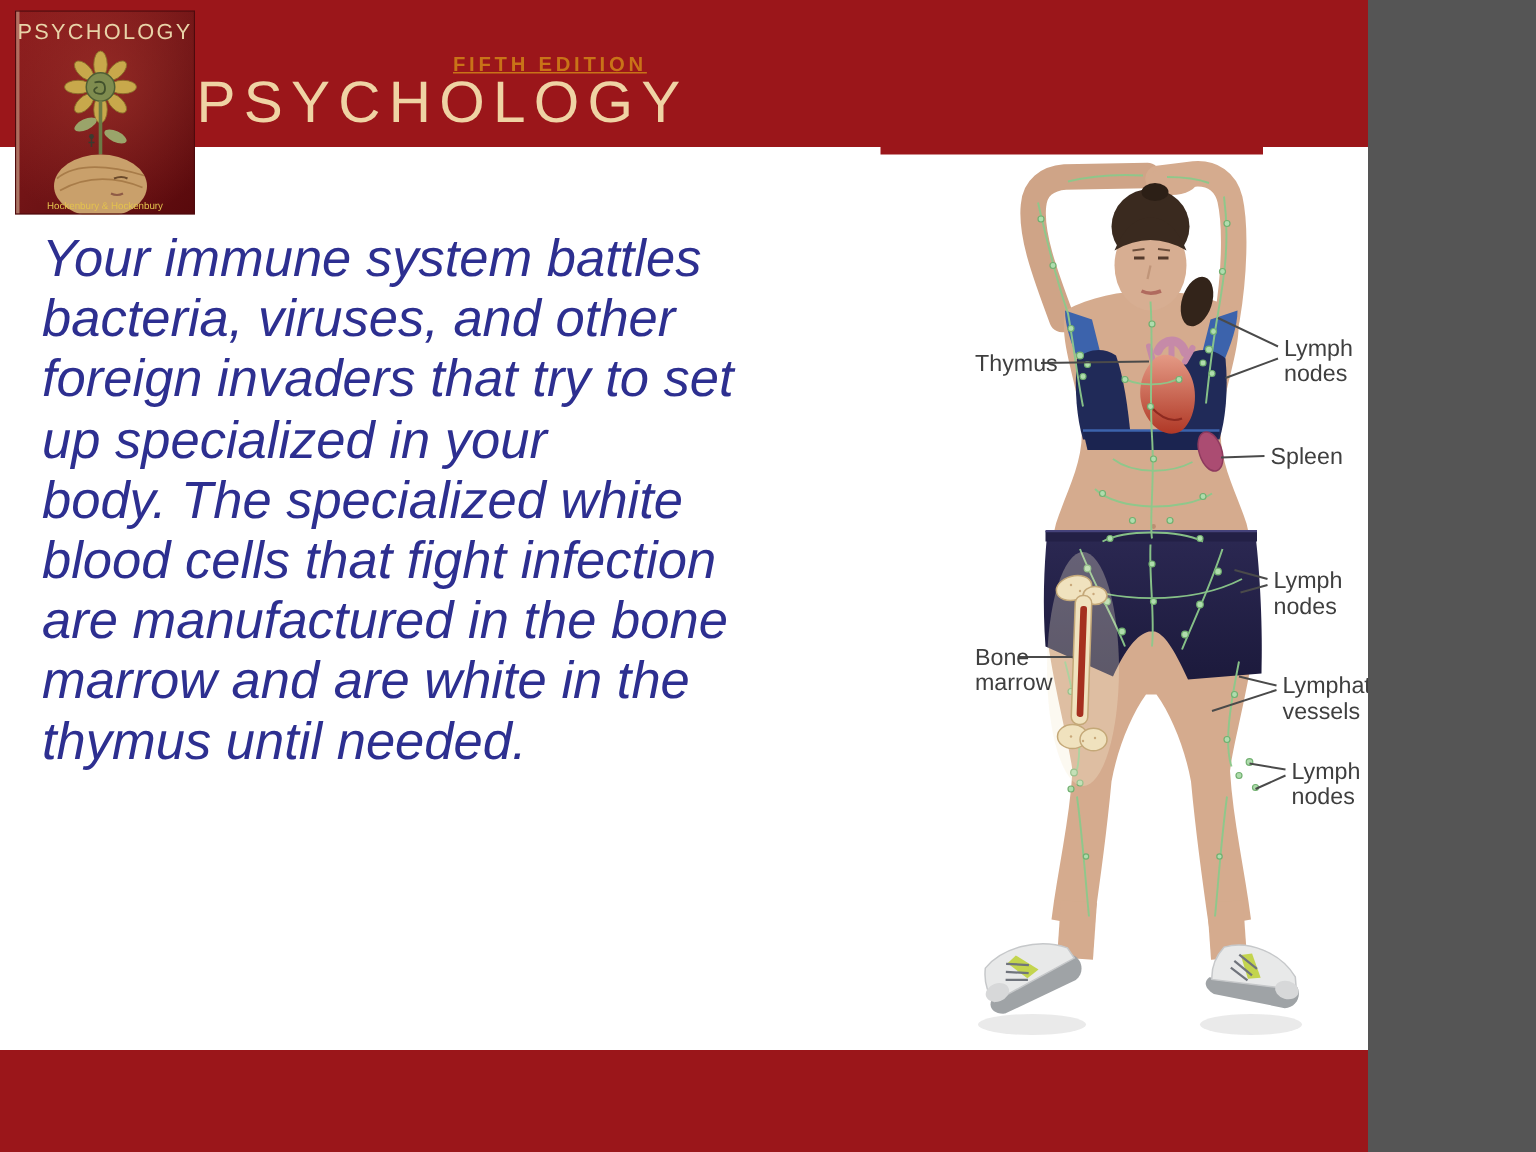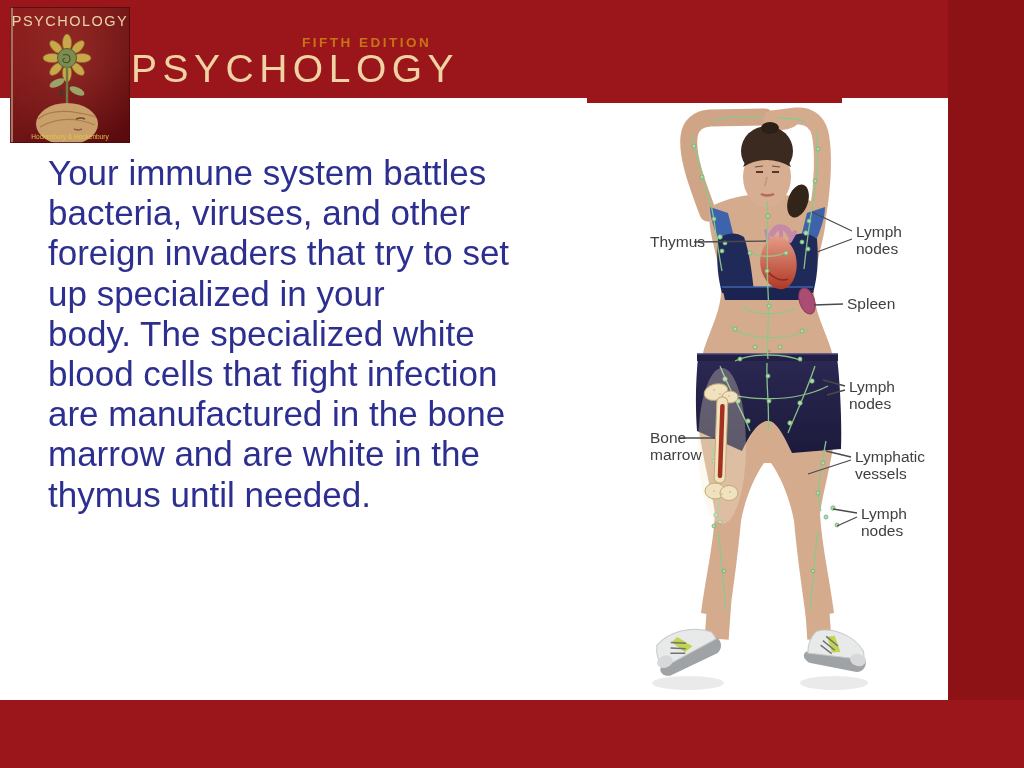--- a/index.html
+++ b/index.html
@@ -1,31 +1,31 @@
 <!DOCTYPE html>
 <html><head>
 <meta charset="utf-8">
 <style>
   html,body{margin:0;padding:0;background:#555;}
-  .slide{position:relative;width:1024px;height:768px;background:#ffffff;overflow:hidden;
+  .slide{position:relative;width:912px;height:768px;background:#ffffff;overflow:hidden;
          font-family:"Liberation Sans",sans-serif;}
   
   .band-top{position:absolute;left:0;top:0;width:1024px;height:98px;background:#9B161A;}
   .band-top-step{position:absolute;left:587px;top:98px;width:255px;height:5px;background:#9B161A;}
   .band-right{position:absolute;left:948px;top:0;width:76px;height:768px;background:#8C1216;}
   .band-bottom{position:absolute;left:0;top:700px;width:1024px;height:68px;background:#9B161A;}
   
   .edition{position:absolute;left:302px;top:35px;font-size:13.5px;font-weight:700;
-           letter-spacing:2.5px;color:#C97318;}
+           letter-spacing:2.5px;color:#C97318;text-decoration:underline;}
   .title{position:absolute;left:131px;top:47px;font-size:39px;font-weight:400;
          letter-spacing:5.5px;color:#EFD3A4;}
   .cover{position:absolute;left:10px;top:7px;width:120px;height:136px;}
   
-  .bodytext{position:absolute;left:48px;top:153px;color:#2D2F90;font-size:35px;
-            line-height:40.2px;white-space:nowrap;}
+  .bodytext{position:absolute;left:28px;top:153px;color:#2D2F90;font-size:35px;
+            line-height:40.2px;white-space:nowrap;font-style:italic;}
   
   .figure{position:absolute;left:630px;top:101px;width:318px;height:600px;}
   .figure text{font-family:"Liberation Sans",sans-serif;font-size:15.5px;fill:#3F3F3F;}
   .cover text{font-family:"Liberation Sans",sans-serif;}
 </style>
 </head>
 <body>
 
 <div class="slide">
 

